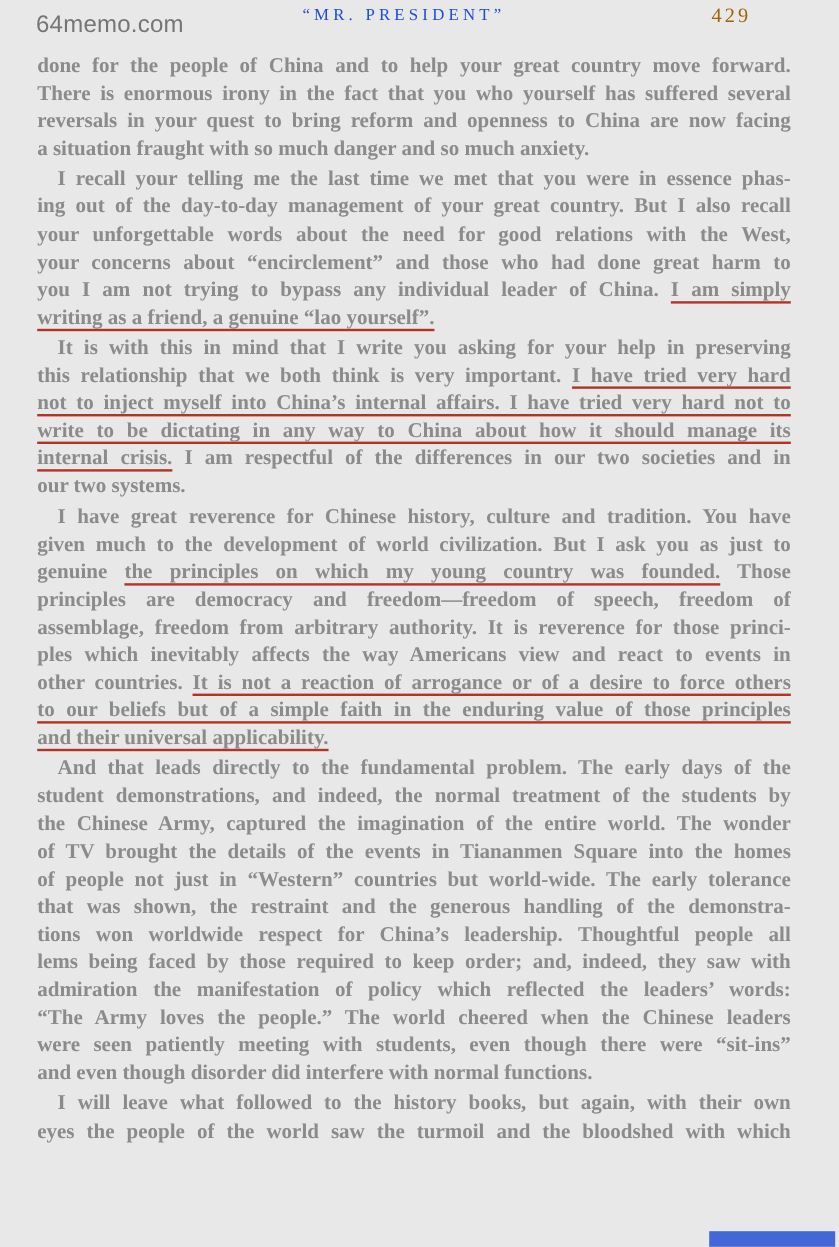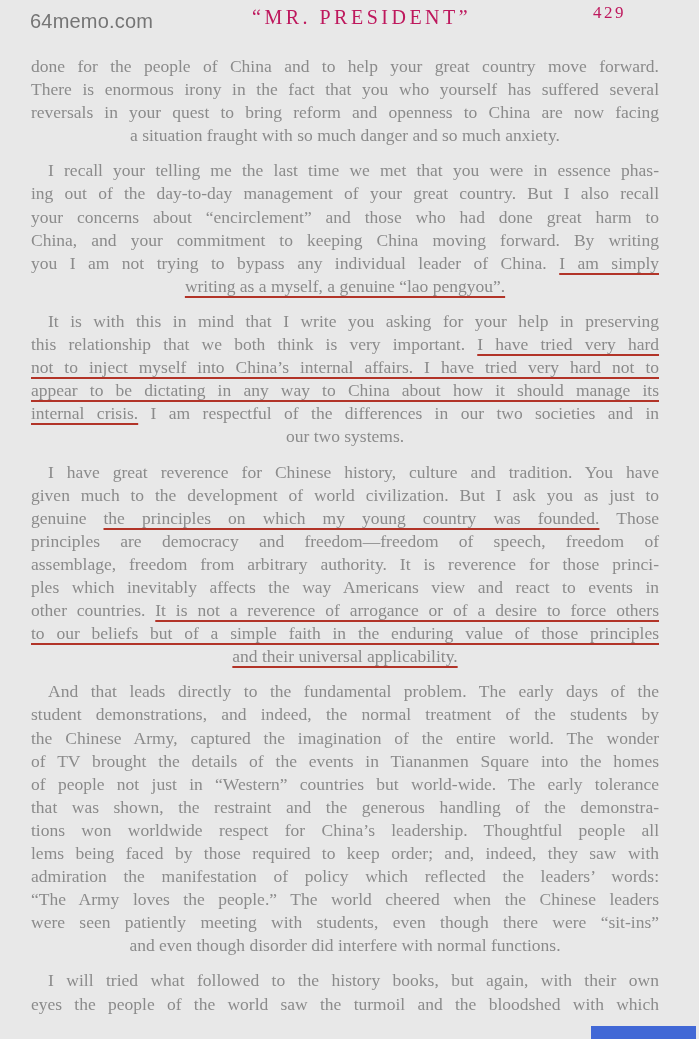--- a/index.html
+++ b/index.html
@@ -11,36 +11,36 @@
   }
   .page { position: relative; width: 699px; height: 1039px; }
 
   .site {
     position: absolute; left: 30px; top: 10px;
     font-family: "Liberation Sans", "DejaVu Sans", sans-serif;
     font-size: 20px; color: #757575; letter-spacing: 0.2px;
   }
   .title {
     position: absolute; left: 252px; top: 6px;
-    font-size: 20px; letter-spacing: 3.5px; color: #be185d;
+    font-size: 14px; letter-spacing: 3.5px; color: #1d4ed8;
     white-space: nowrap;
   }
   .pagenum {
     position: absolute; left: 593px; top: 3px;
-    font-size: 17px; letter-spacing: 2.5px; color: #be185d;
+    font-size: 17px; letter-spacing: 2.5px; color: #a16207;
   }
 
   .text-block {
     position: absolute; left: 31px; top: 43px; width: 628px;
     color: var(--text, #8b8b8b);
     font-size: 17.5px;
   }
-  .para { margin: 12px 0 2px 0; }
+  .para { margin: 0 0 2px 0; font-weight: bold; }
   .para.indent .line:first-child { text-indent: 17px; }
-  .line { line-height: 23.1px; text-align: center; }
+  .line { line-height: 23.1px; text-align: left; }
   .line.just { text-align: justify; text-align-last: justify; }
 
   .red-underline {
     text-decoration: underline;
     text-decoration-color: var(--underline, #b23428);
     text-decoration-thickness: 2.4px;
     text-underline-offset: 4px;
   }
 
   .scroll-thumb {
@@ -62,58 +62,58 @@
   <div class="text-block">
       <div class="para">
         <div class="line just"><span>done for the people of China and to help your great country move forward.</span></div>
         <div class="line just"><span>There is enormous irony in the fact that you who yourself has suffered several</span></div>
         <div class="line just"><span>reversals in your quest to bring reform and openness to China are now facing</span></div>
         <div class="line"><span>a situation fraught with so much danger and so much anxiety.</span></div>
       </div>
       <div class="para indent">
         <div class="line just"><span>I recall your telling me the last time we met that you were in essence phas-</span></div>
         <div class="line just"><span>ing out of the day-to-day management of your great country. But I also recall</span></div>
+        <div class="line just"><span>your unforgettable words about the need for good relations with the West,</span></div>
         <div class="line just"><span>your concerns about “encirclement” and those who had done great harm to</span></div>
-        <div class="line just"><span>China, and your commitment to keeping China moving forward. By writing</span></div>
         <div class="line just"><span>you I am not trying to bypass any individual leader of China. </span><span class="red-underline">I am simply</span></div>
-        <div class="line"><span class="red-underline">writing as a myself, a genuine “lao pengyou”.</span></div>
+        <div class="line"><span class="red-underline">writing as a friend, a genuine “lao yourself”.</span></div>
       </div>
       <div class="para indent">
         <div class="line just"><span>It is with this in mind that I write you asking for your help in preserving</span></div>
         <div class="line just"><span>this relationship that we both think is very important. </span><span class="red-underline">I have tried very hard</span></div>
         <div class="line just"><span class="red-underline">not to inject myself into China’s internal affairs. I have tried very hard not to</span></div>
-        <div class="line just"><span class="red-underline">appear to be dictating in any way to China about how it should manage its</span></div>
+        <div class="line just"><span class="red-underline">write to be dictating in any way to China about how it should manage its</span></div>
         <div class="line just"><span class="red-underline">internal crisis.</span><span> I am respectful of the differences in our two societies and in</span></div>
         <div class="line"><span>our two systems.</span></div>
       </div>
       <div class="para indent">
         <div class="line just"><span>I have great reverence for Chinese history, culture and tradition. You have</span></div>
         <div class="line just"><span>given much to the development of world civilization. But I ask you as just to</span></div>
         <div class="line just"><span>genuine </span><span class="red-underline">the principles on which my young country was founded.</span><span> Those</span></div>
         <div class="line just"><span>principles are democracy and freedom—freedom of speech, freedom of</span></div>
         <div class="line just"><span>assemblage, freedom from arbitrary authority. It is reverence for those princi-</span></div>
         <div class="line just"><span>ples which inevitably affects the way Americans view and react to events in</span></div>
-        <div class="line just"><span>other countries. </span><span class="red-underline">It is not a reverence of arrogance or of a desire to force others</span></div>
+        <div class="line just"><span>other countries. </span><span class="red-underline">It is not a reaction of arrogance or of a desire to force others</span></div>
         <div class="line just"><span class="red-underline">to our beliefs but of a simple faith in the enduring value of those principles</span></div>
         <div class="line"><span class="red-underline">and their universal applicability.</span></div>
       </div>
       <div class="para indent">
         <div class="line just"><span>And that leads directly to the fundamental problem. The early days of the</span></div>
         <div class="line just"><span>student demonstrations, and indeed, the normal treatment of the students by</span></div>
         <div class="line just"><span>the Chinese Army, captured the imagination of the entire world. The wonder</span></div>
         <div class="line just"><span>of TV brought the details of the events in Tiananmen Square into the homes</span></div>
         <div class="line just"><span>of people not just in “Western” countries but world-wide. The early tolerance</span></div>
         <div class="line just"><span>that was shown, the restraint and the generous handling of the demonstra-</span></div>
         <div class="line just"><span>tions won worldwide respect for China’s leadership. Thoughtful people all</span></div>
         <div class="line just"><span>lems being faced by those required to keep order; and, indeed, they saw with</span></div>
         <div class="line just"><span>admiration the manifestation of policy which reflected the leaders’ words:</span></div>
         <div class="line just"><span>“The Army loves the people.” The world cheered when the Chinese leaders</span></div>
         <div class="line just"><span>were seen patiently meeting with students, even though there were “sit-ins”</span></div>
         <div class="line"><span>and even though disorder did interfere with normal functions.</span></div>
       </div>
       <div class="para indent">
-        <div class="line just"><span>I will tried what followed to the history books, but again, with their own</span></div>
+        <div class="line just"><span>I will leave what followed to the history books, but again, with their own</span></div>
         <div class="line just"><span>eyes the people of the world saw the turmoil and the bloodshed with which</span></div>
       </div>
     </div>
 
   <div class="scroll-thumb"></div>
 </div>
 
 </body></html>

